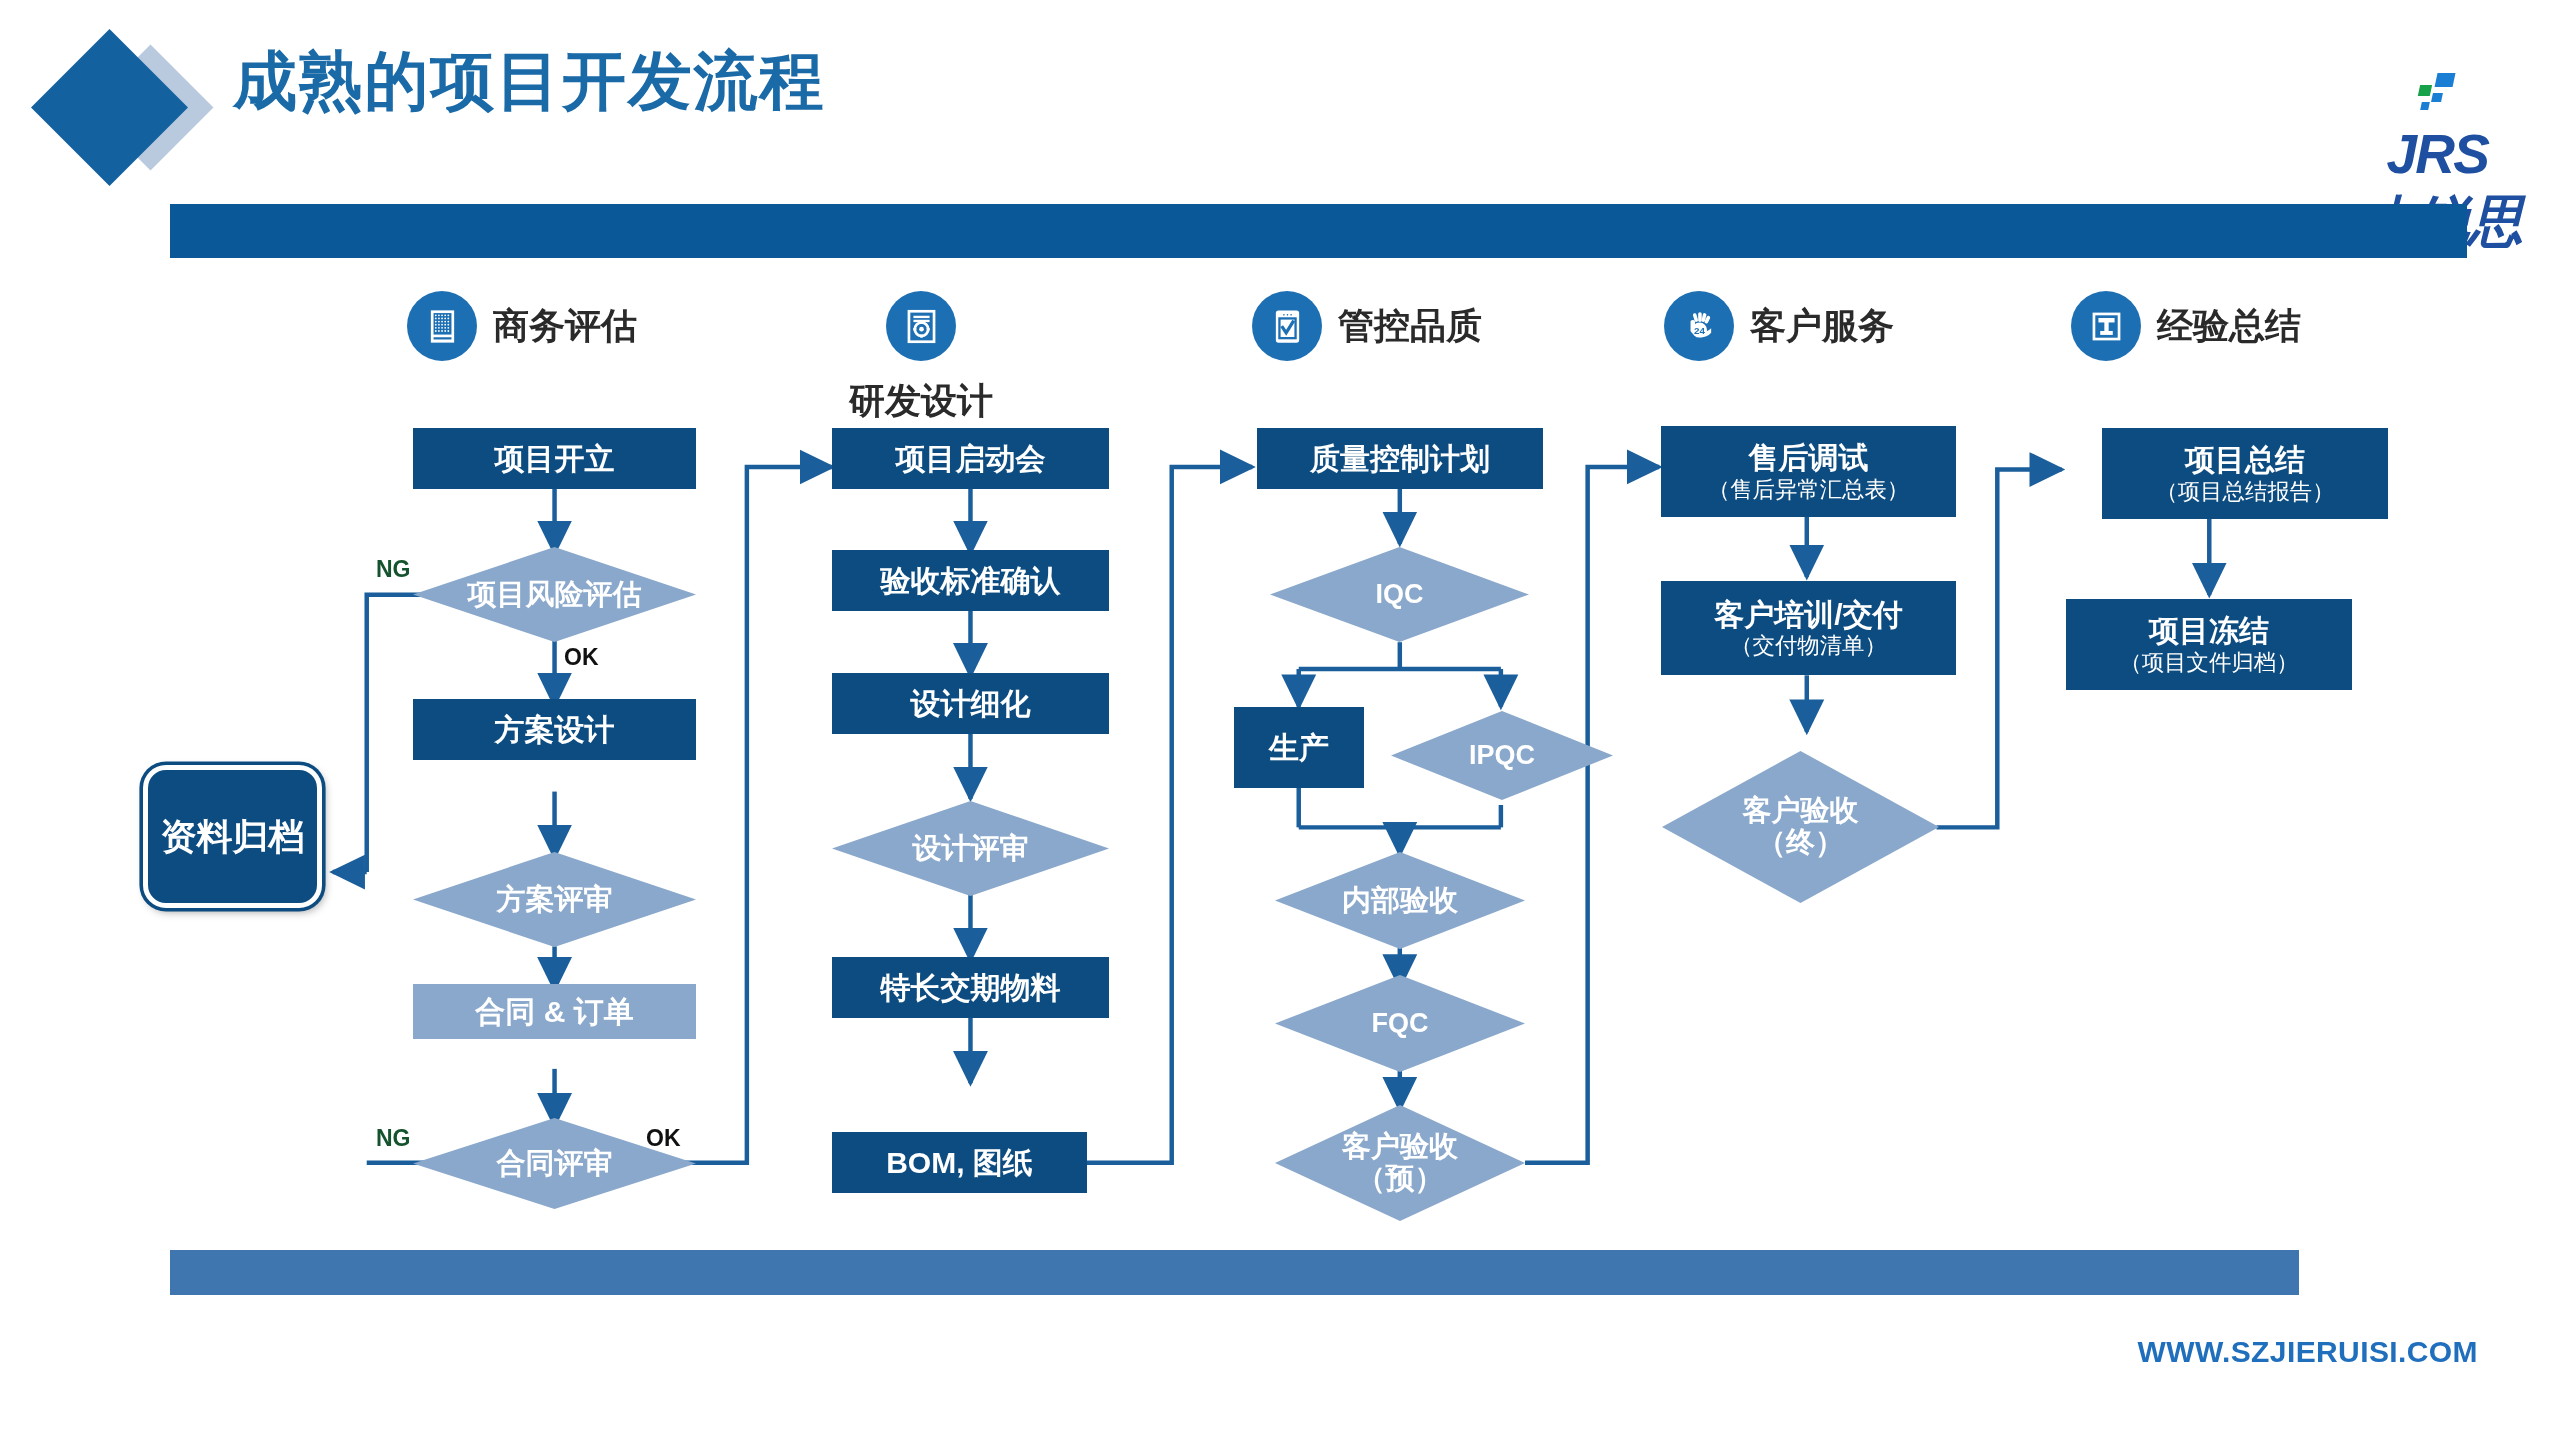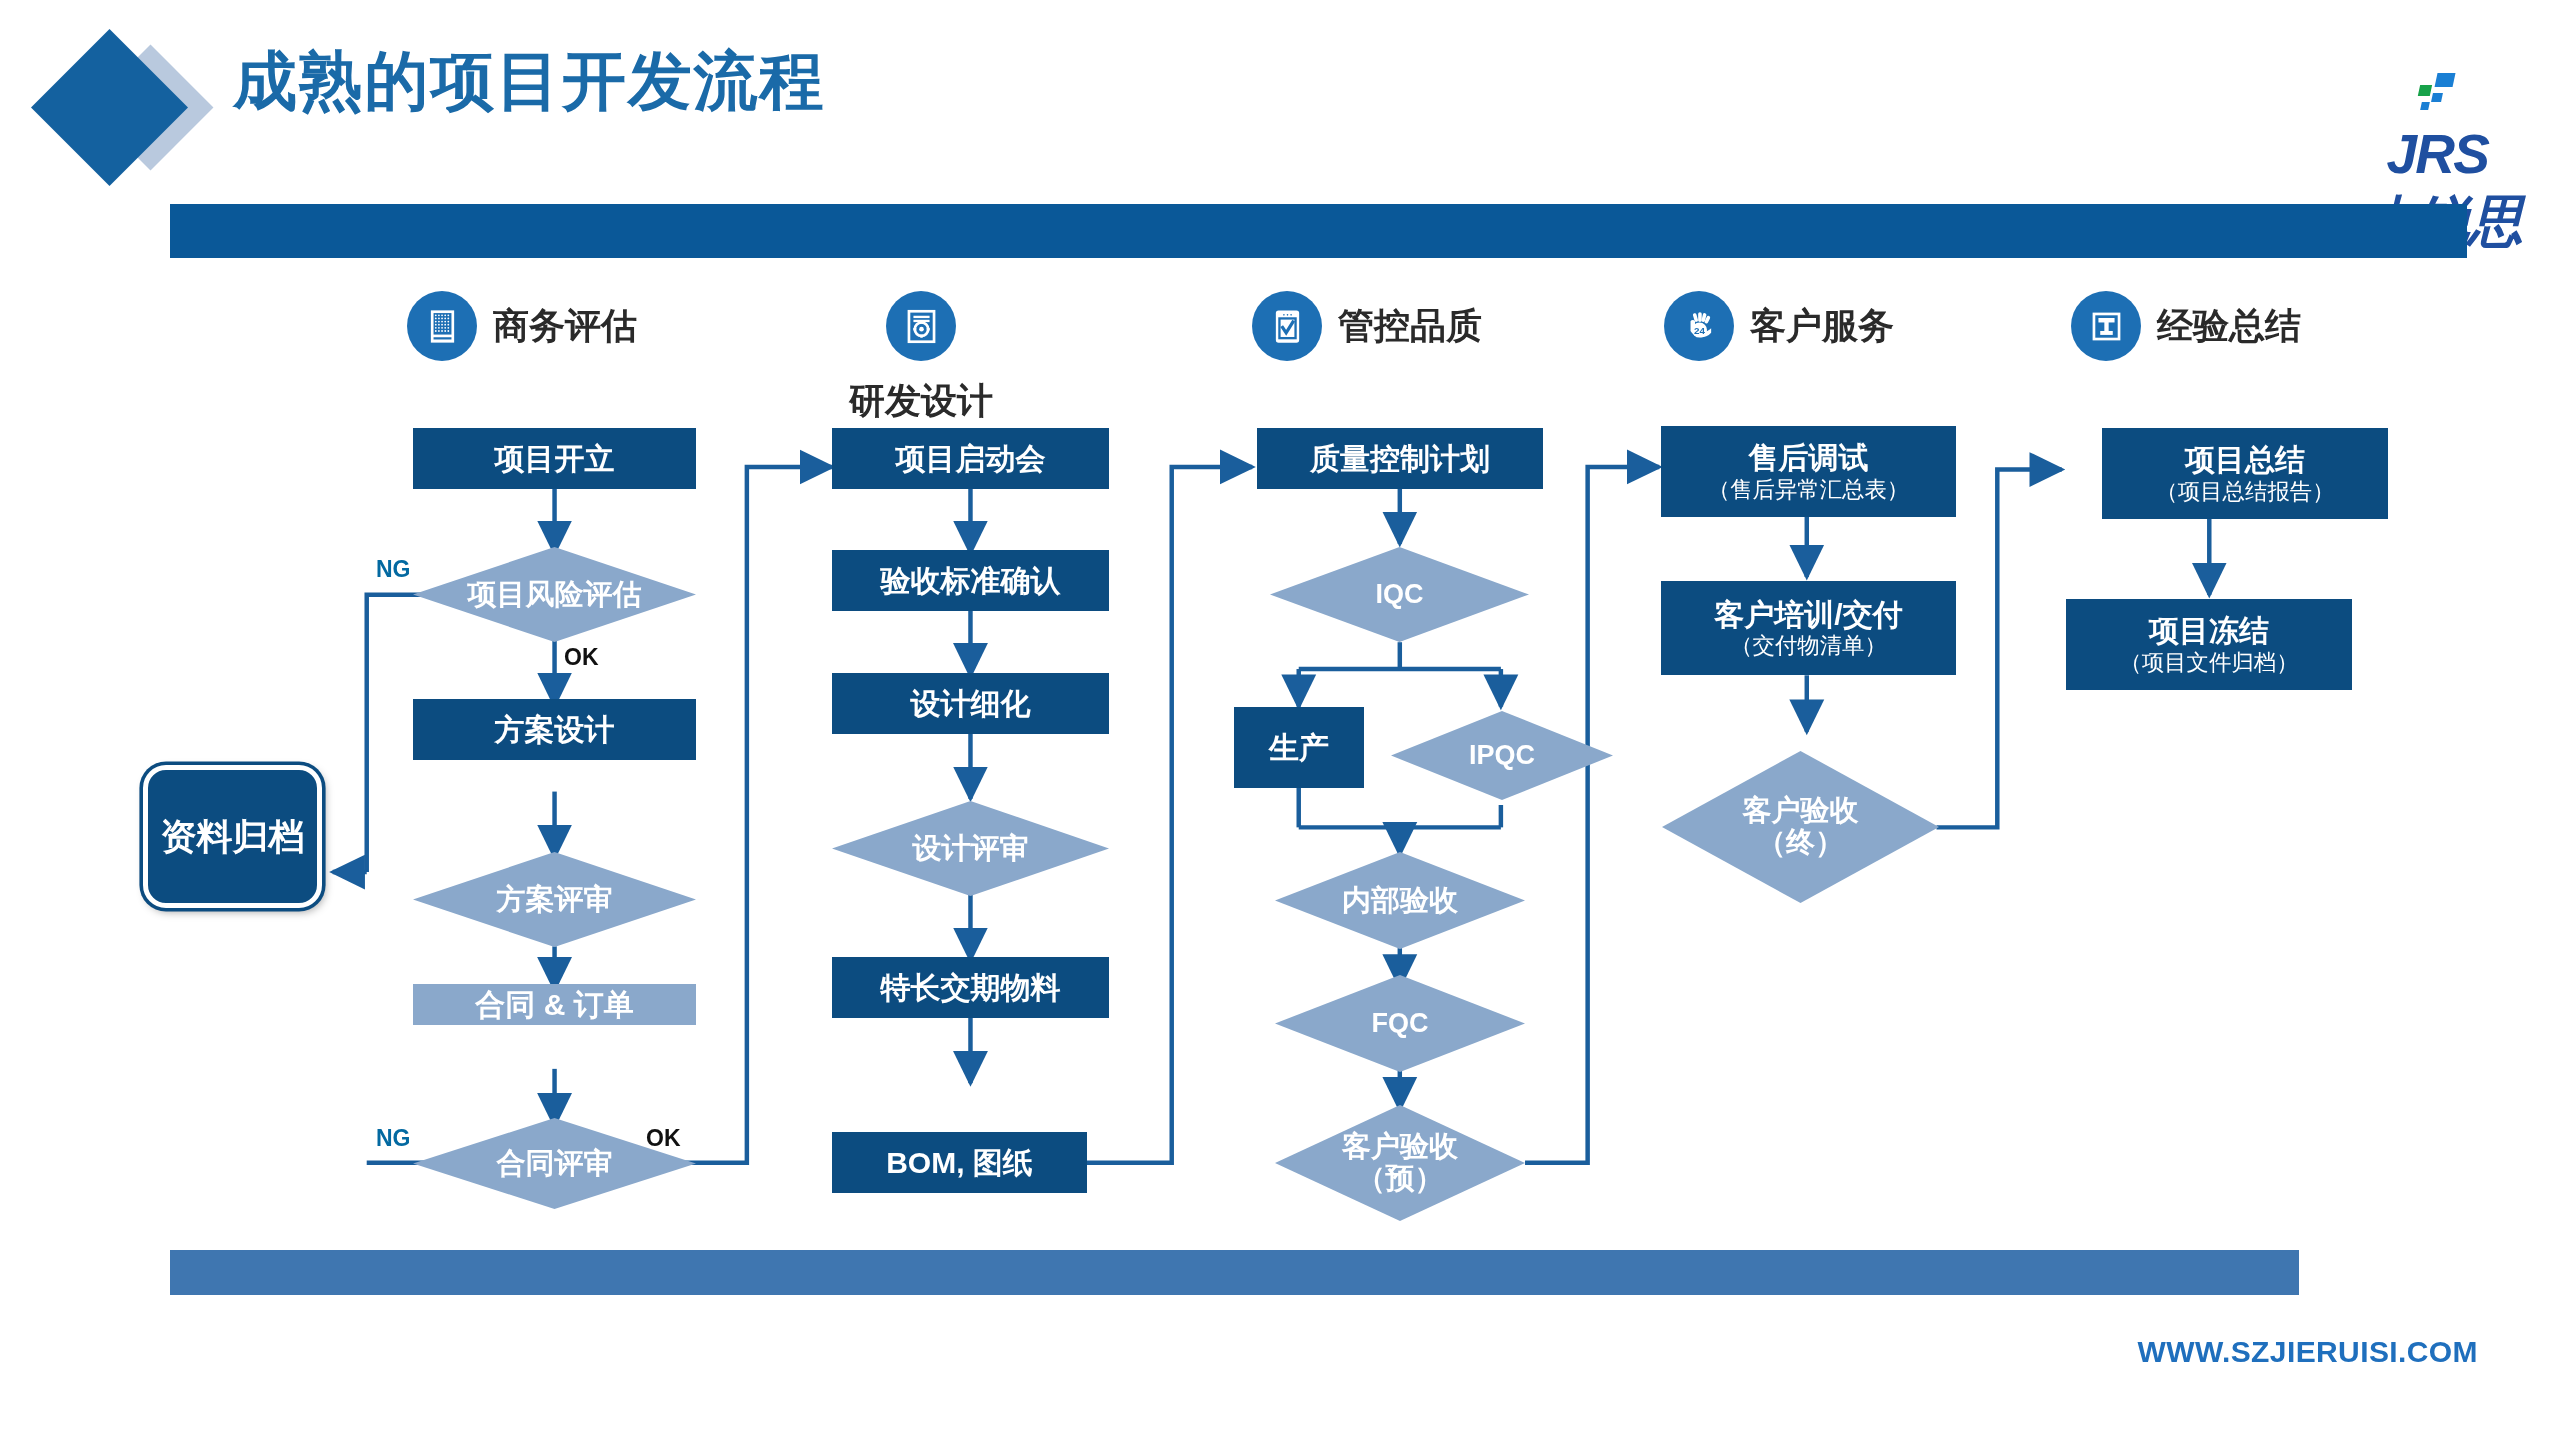--- a/index.html
+++ b/index.html
@@ -101,21 +101,21 @@
     background: #0c4c80; border: 5.4px solid #ffffff; border-radius: 23px;
     box-shadow: 0 0 0 3.6px #0c4c80, 2.7px 3.6px 8px rgba(0,0,0,0.35);
     display: flex; flex-direction: row; align-items: center; justify-content: center;
     color: #fff; font-size: 36px; font-weight: 700; line-height: 1.15;
   }
 
   
   #wires { position: absolute; left: 0; top: 0; width: 2576px; height: 1449px; pointer-events: none; }
 
   .tag { position: absolute; font-size: 23px; font-weight: 700; }
-  .tag-ng { color: #0369a1; }
+  .tag-ng { color: #14532d; }
   .tag-ok { color: #111111; }
 </style>
 </head>
 <body>
 
 <div id="stage">
 
   <div class="diamond-logo">
     <span class="d-light"></span>
     <span class="d-dark"></span>
@@ -315,21 +315,21 @@
     <span class="t1">方案设计</span>
   </div>
 
   <div class="diamond" style="left:413px; top:852px; width:283px; height:95px;">
     <span class="dshape"></span>
     <span class="dtext">
         <span class="t1">方案评审</span>
       </span>
   </div>
 
-  <div class="node rect-light" style="left:413px; top:984px; width:283px; height:41px;">
+  <div class="node rect-light" style="left:413px; top:984px; width:283px; height:55px;">
     <span class="t1">合同 &amp; 订单</span>
   </div>
 
   <div class="diamond" style="left:413px; top:1118px; width:283px; height:91px;">
     <span class="dshape"></span>
     <span class="dtext">
         <span class="t1">合同评审</span>
       </span>
   </div>
 

